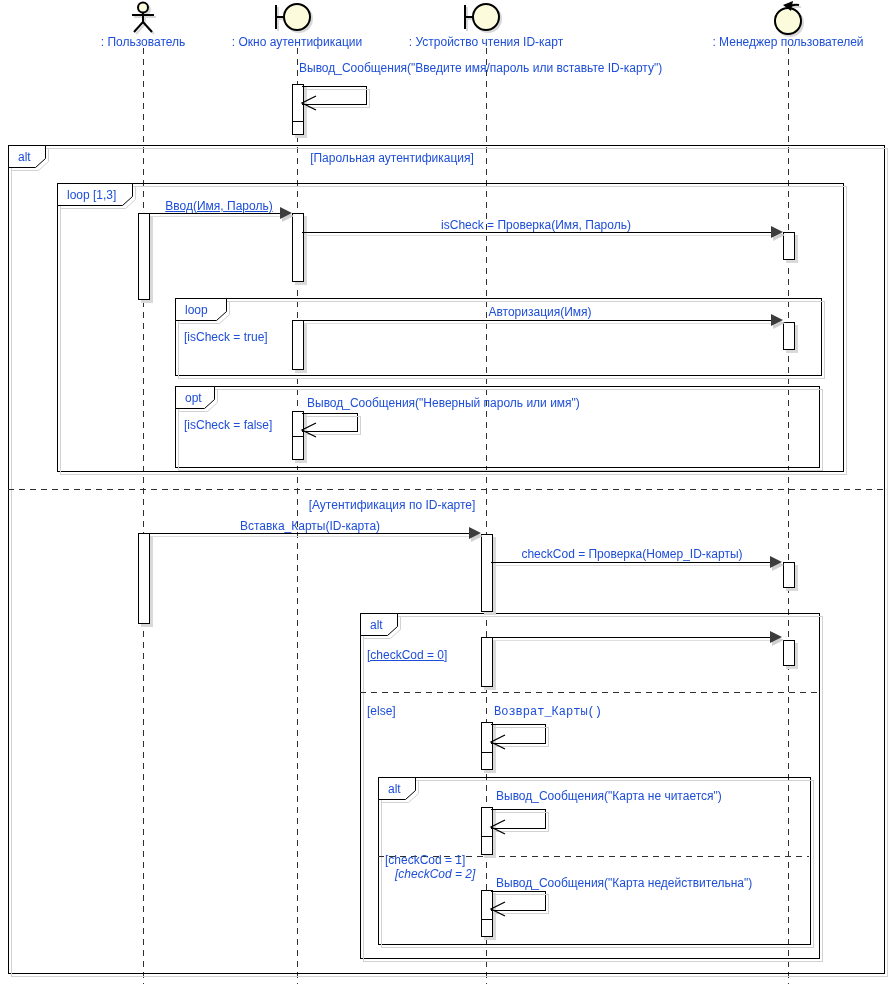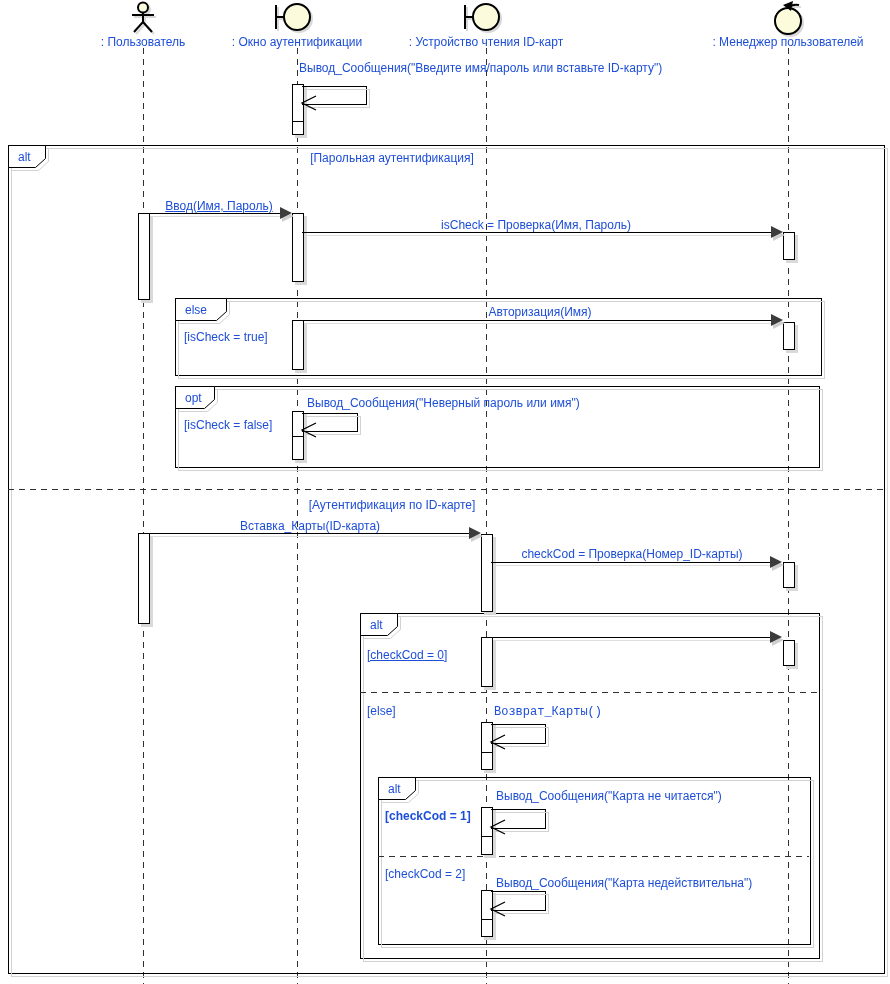--- a/index.html
+++ b/index.html
@@ -70,28 +70,36 @@
 
   <div class="frag" style="left:8px;top:145px;width:875px;height:827px;">
     <div class="frag-shadow"></div>
     <svg class="pent" width="44" height="27">
       <path class="pshadow" d="M3.5 3.5 H40.5 V16.5 L30.5 25.5 H3.5"></path>
       <path class="pmain" d="M0.5 0.5 H37.5 V13.5 L27.5 22.5 H0.5 Z"></path>
     </svg>
     <span class="op">alt</span>
   </div>
 
+  <div class="frag" style="left:57px;top:183px;width:785px;height:287px;">
+    <div class="frag-shadow"></div>
+    <svg class="pent" width="82" height="27">
+      <path class="pshadow" d="M3.5 3.5 H78.5 V16.5 L68.5 25.5 H3.5"></path>
+      <path class="pmain" d="M0.5 0.5 H75.5 V13.5 L65.5 22.5 H0.5 Z"></path>
+    </svg>
+    <span class="op">loop  [1,3]</span>
+  </div>
 
   <div class="frag" style="left:175px;top:298px;width:645px;height:76px;">
     <div class="frag-shadow"></div>
     <svg class="pent" width="58" height="27">
       <path class="pshadow" d="M3.5 3.5 H54.5 V16.5 L44.5 25.5 H3.5"></path>
       <path class="pmain" d="M0.5 0.5 H51.5 V13.5 L41.5 22.5 H0.5 Z"></path>
     </svg>
-    <span class="op">else</span>
+    <span class="op">loop</span>
   </div>
 
   <div class="frag" style="left:175px;top:386px;width:643px;height:80px;">
     <div class="frag-shadow"></div>
     <svg class="pent" width="46" height="27">
       <path class="pshadow" d="M3.5 3.5 H42.5 V16.5 L32.5 25.5 H3.5"></path>
       <path class="pmain" d="M0.5 0.5 H39.5 V13.5 L29.5 22.5 H0.5 Z"></path>
     </svg>
     <span class="op">opt</span>
   </div>
@@ -117,22 +125,22 @@
   <div class="divider" style="left:8px;width:875px;top:489px;"></div>
   <div class="divider" style="left:360px;width:458px;top:692px;"></div>
   <div class="divider" style="left:378px;width:431px;top:856px;"></div>
 
   <div class="lbl-c" style="left:297px;width:190px;top:151px;">[Парольная аутентификация]</div>
   <div class="lbl" style="left:184px;top:330px;text-align:center;">[isCheck = true]</div>
   <div class="lbl" style="left:184px;top:418px;">[isCheck = false]</div>
   <div class="lbl-c" style="left:297px;width:190px;top:498px;">[Аутентификация по ID-карте]</div>
   <div class="lbl" style="left:367px;top:648px;text-decoration:underline;">[checkCod = 0]</div>
   <div class="lbl" style="left:367px;top:704px;">[else]</div>
-  <div class="lbl" style="left:385px;top:809px;font-weight:bold;">[checkCod = 1]</div>
-  <div class="lbl" style="left:385px;top:867px;">[checkCod = 2]</div>
+  <div class="lbl" style="left:385px;top:853px;">[checkCod = 1]</div>
+  <div class="lbl" style="left:395px;top:867px;font-style:italic;">[checkCod = 2]</div>
 
   <div class="act" style="left:292px;top:84px;height:38px;"></div>
   <div class="act" style="left:292px;top:121px;height:12px;"></div>
   <div class="act" style="left:138px;top:213px;height:85px;"></div>
   <div class="act" style="left:292px;top:213px;height:67px;"></div>
   <div class="act" style="left:783px;top:232px;height:26px;"></div>
   <div class="act" style="left:292px;top:320px;height:48px;"></div>
   <div class="act" style="left:783px;top:322px;height:26px;"></div>
   <div class="act" style="left:292px;top:411px;height:26px;"></div>
   <div class="act" style="left:292px;top:436px;height:22px;"></div>

